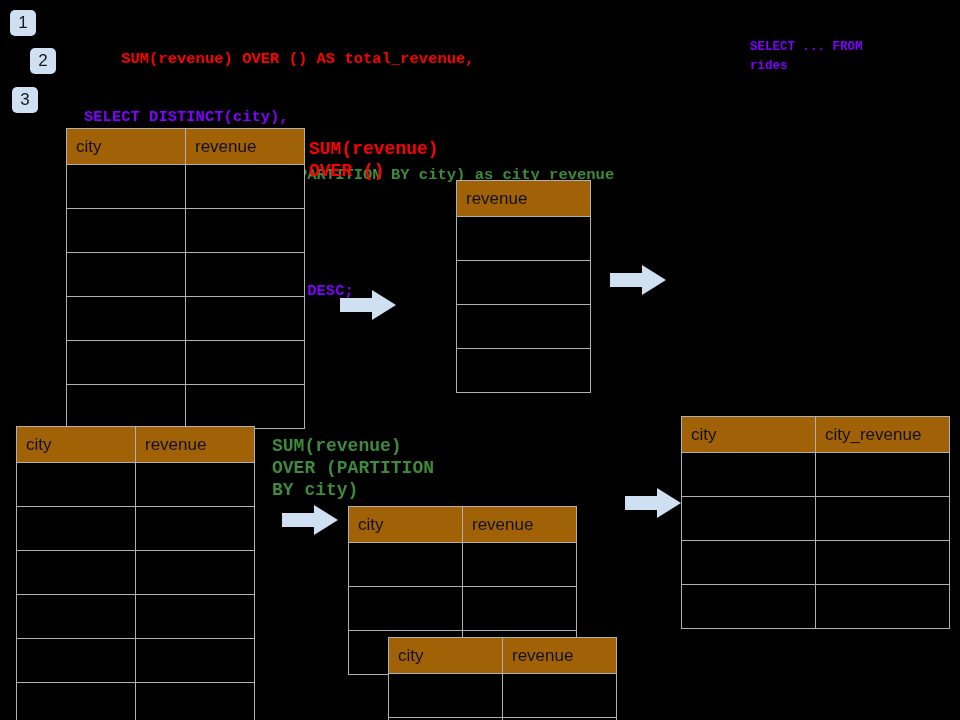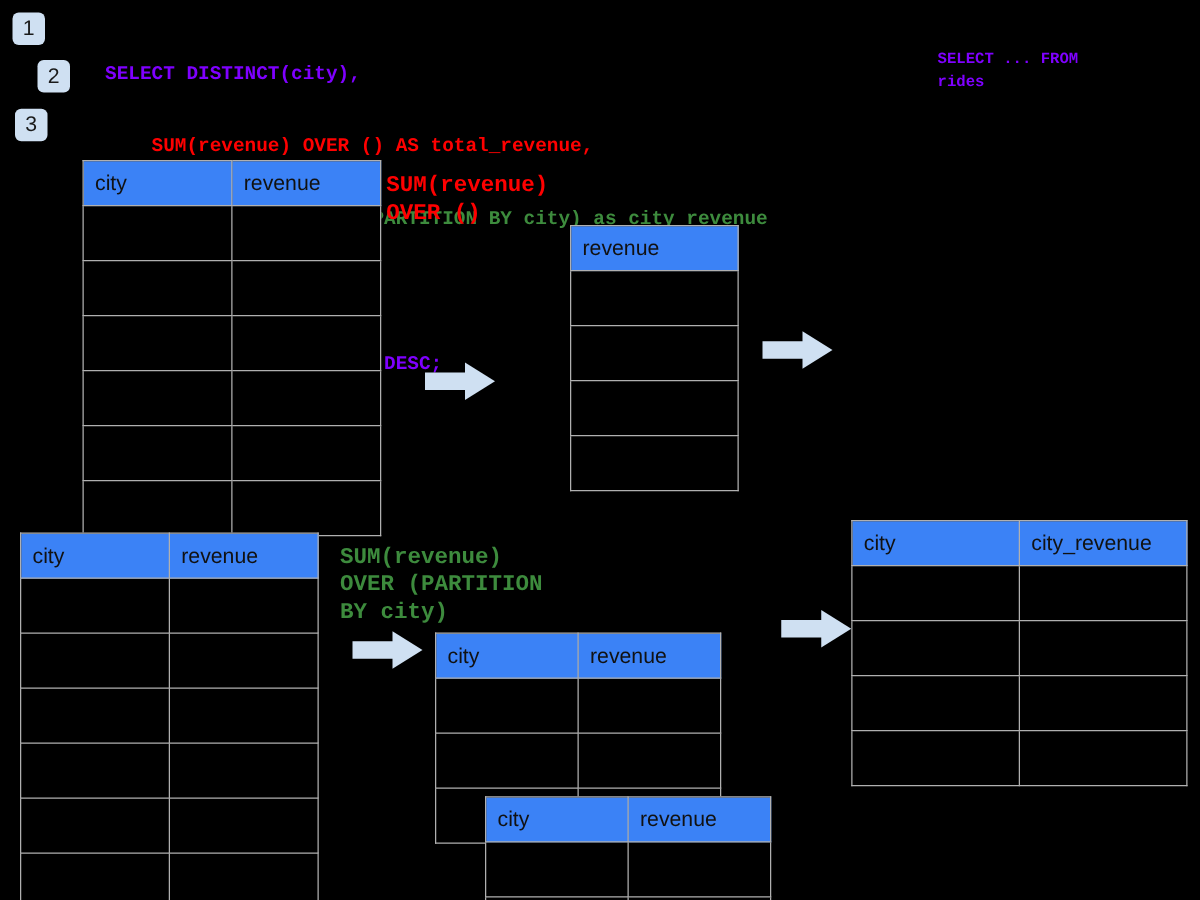--- a/index.html
+++ b/index.html
@@ -66,21 +66,21 @@
     background: #000000;
   }
   .tbl td {
     border: 1px solid #b0b0b0;
     background: #000000;
     padding: 0;
     height: 43px;
   }
   .tbl th {
     border: 1px solid #b0b0b0;
-    background: #3b82f6;
+    background: #a16207;
     color: #111111;
     font-family: "Liberation Sans", sans-serif;
     font-weight: normal;
     font-size: 17px;
     text-align: left;
     padding: 0 12px 0 9px;
     height: 35px;
   }
 
   
@@ -111,22 +111,22 @@
 </head>
 <body>
 
 <div id="canvas">
 
   <div class="badge" style="left:10px; top:10px;">1</div>
   <div class="badge" style="left:30px; top:48px;">2</div>
   <div class="badge" style="left:12px; top:87px;">3</div>
 
   <div class="sql" style="left:84px; top:12px;">
+    <span class="sql-line c-red">    SUM(revenue) OVER () AS total_revenue,</span>
     <span class="sql-line c-purple">SELECT DISTINCT(city),</span>
-    <span class="sql-line c-red">    SUM(revenue) OVER () AS total_revenue,</span>
     <span class="sql-line c-green">    SUM(revenue) OVER (PARTITION BY city) as city_revenue</span>
     <span class="sql-line c-purple">  FROM rides</span>
     <span class="sql-line c-purple">  ORDER by city_revenue DESC;</span>
   </div>
 
   <div class="anno small c-purple" style="left:750px; top:38px;">SELECT ... FROM
 rides</div>
 
   <div class="anno mid c-red" style="left:309px; top:138px;">SUM(revenue)
 OVER ()</div>

